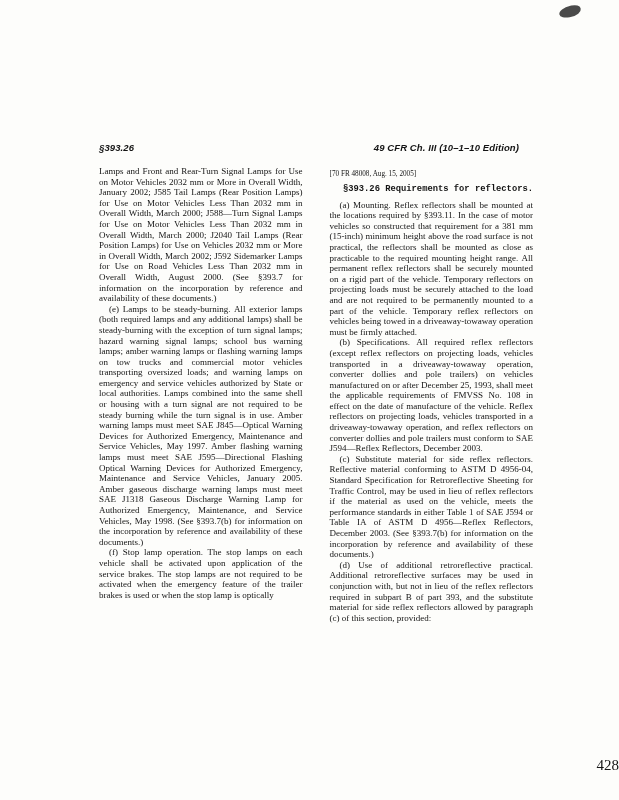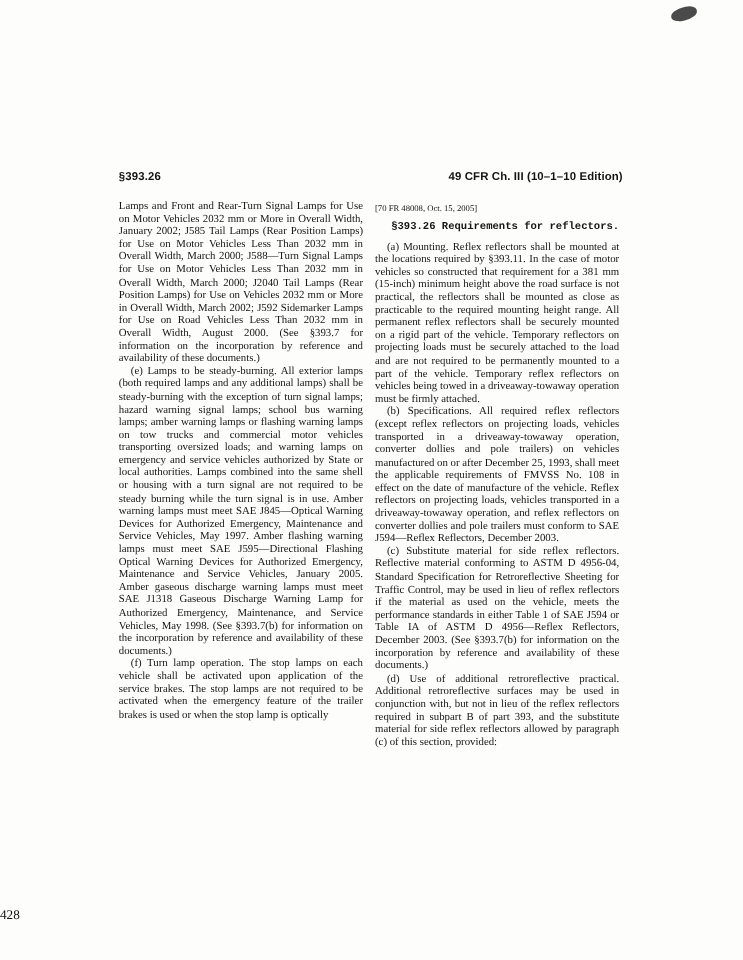--- a/index.html
+++ b/index.html
@@ -15,67 +15,68 @@
     transform:rotate(-12deg);opacity:.85;
   }
   .page{
     position:absolute;left:99px;top:142px;width:420px;
   }
   .running-head{
     display:flex;justify-content:space-between;align-items:baseline;
     font-family:"Liberation Sans", sans-serif;
     font-weight:bold;font-size:9.5px;letter-spacing:.1px;
     margin-bottom:13px;
+    font-style:italic;
   }
   .columns{
-    display:flex;gap:10px;
+    display:flex;gap:27px;
     font-size:9px;line-height:10.6px;
     text-align:justify;
     hyphens:auto;-webkit-hyphens:auto;
   }
   .col{width:203.5px;flex:0 0 auto;}
   .col p{margin:0;text-indent:10px;}
   .col p.cont{text-indent:0;}
   .lead{}
   .citation{
     font-size:7.2px;line-height:9px;text-indent:0 !important;
     margin:4px 0 5px 0 !important;text-align:left;
   }
   .sec-heading{
     font-family:Liberation Mono, monospace;
     font-weight:bold;font-size:8.8px;line-height:10.6px;
     margin:3px 0 5px 0;text-indent:10px;text-align:right;
   }
   .page-number{
     position:absolute;left:0;top:757px;width:619px;
-    text-align:left;font-size:11px;
+    text-align:right;font-size:15px;
   }
 </style>
 </head>
 <body>
 
 <div class="scan-artifact"></div>
 
 <div class="page">
 
   <div class="running-head">
     <span>§393.26</span>
     <span>49 CFR Ch. III (10–1–10 Edition)</span>
   </div>
 
   <div class="columns">
 
     <div class="col">
       <p class="cont"><span>Lamps and Front and Rear-Turn Signal Lamps for Use on Motor Vehicles 2032 mm or More in Overall Width, January 2002; J585 Tail Lamps (Rear Position Lamps) for Use on Motor Vehicles Less Than 2032 mm in Overall Width, March 2000; J588—Turn Signal Lamps for Use on Motor Vehicles Less Than 2032 mm in Overall Width, March 2000; J2040 Tail Lamps (Rear Position Lamps) for Use on Vehicles 2032 mm or More in Overall Width, March 2002; J592 Sidemarker Lamps for Use on Road Vehicles Less Than 2032 mm in Overall Width, August 2000. (See §393.7 for information on the incorporation by reference and availability of these documents.)</span></p>
       <p><span class="lead">(e) Lamps to be steady-burning.</span> <span>All exterior lamps (both required lamps and any additional lamps) shall be steady-burning with the exception of turn signal lamps; hazard warning signal lamps; school bus warning lamps; amber warning lamps or flashing warning lamps on tow trucks and commercial motor vehicles transporting oversized loads; and warning lamps on emergency and service vehicles authorized by State or local authorities. Lamps combined into the same shell or housing with a turn signal are not required to be steady burning while the turn signal is in use. Amber warning lamps must meet SAE J845—Optical Warning Devices for Authorized Emergency, Maintenance and Service Vehicles, May 1997. Amber flashing warning lamps must meet SAE J595—Directional Flashing Optical Warning Devices for Authorized Emergency, Maintenance and Service Vehicles, January 2005. Amber gaseous discharge warning lamps must meet SAE J1318 Gaseous Discharge Warning Lamp for Authorized Emergency, Maintenance, and Service Vehicles, May 1998. (See §393.7(b) for information on the incorporation by reference and availability of these documents.)</span></p>
-      <p><span class="lead">(f) Turn lamp operation.</span> <span>The stop lamps on each vehicle shall be activated upon application of the service brakes. The stop lamps are not required to be activated when the emergency feature of the trailer brakes is used or when the stop lamp is optically</span></p>
+      <p><span class="lead">(f) Stop lamp operation.</span> <span>The stop lamps on each vehicle shall be activated upon application of the service brakes. The stop lamps are not required to be activated when the emergency feature of the trailer brakes is used or when the stop lamp is optically</span></p>
     </div>
 
     <div class="col">
-      <p class="citation">[70 FR 48008, Oct. 15, 2005]</p>
+      <p class="citation">[70 FR 48008, Aug. 15, 2005]</p>
       <h3 class="sec-heading">§393.26  Requirements for reflectors.</h3>
       <p><span class="lead">(a) Mounting.</span> <span>Reflex reflectors shall be mounted at the locations required by §393.11. In the case of motor vehicles so constructed that requirement for a 381 mm (15-inch) minimum height above the road surface is not practical, the reflectors shall be mounted as close as practicable to the required mounting height range. All permanent reflex reflectors shall be securely mounted on a rigid part of the vehicle. Temporary reflectors on projecting loads must be securely attached to the load and are not required to be permanently mounted to a part of the vehicle. Temporary reflex reflectors on vehicles being towed in a driveaway-towaway operation must be firmly attached.</span></p>
       <p><span class="lead">(b) Specifications.</span> <span>All required reflex reflectors (except reflex reflectors on projecting loads, vehicles transported in a driveaway-towaway operation, converter dollies and pole trailers) on vehicles manufactured on or after December 25, 1993, shall meet the applicable requirements of FMVSS No. 108 in effect on the date of manufacture of the vehicle. Reflex reflectors on projecting loads, vehicles transported in a driveaway-towaway operation, and reflex reflectors on converter dollies and pole trailers must conform to SAE J594—Reflex Reflectors, December 2003.</span></p>
       <p><span class="lead">(c) Substitute material for side reflex reflectors.</span> <span>Reflective material conforming to ASTM D 4956-04, Standard Specification for Retroreflective Sheeting for Traffic Control, may be used in lieu of reflex reflectors if the material as used on the vehicle, meets the performance standards in either Table 1 of SAE J594 or Table IA of ASTM D 4956—Reflex Reflectors, December 2003. (See §393.7(b) for information on the incorporation by reference and availability of these documents.)</span></p>
       <p><span class="lead">(d) Use of additional retroreflective practical.</span> <span>Additional retroreflective surfaces may be used in conjunction with, but not in lieu of the reflex reflectors required in subpart B of part 393, and the substitute material for side reflex reflectors allowed by paragraph (c) of this section, provided:</span></p>
     </div>
 
   </div>
 
 </div>

